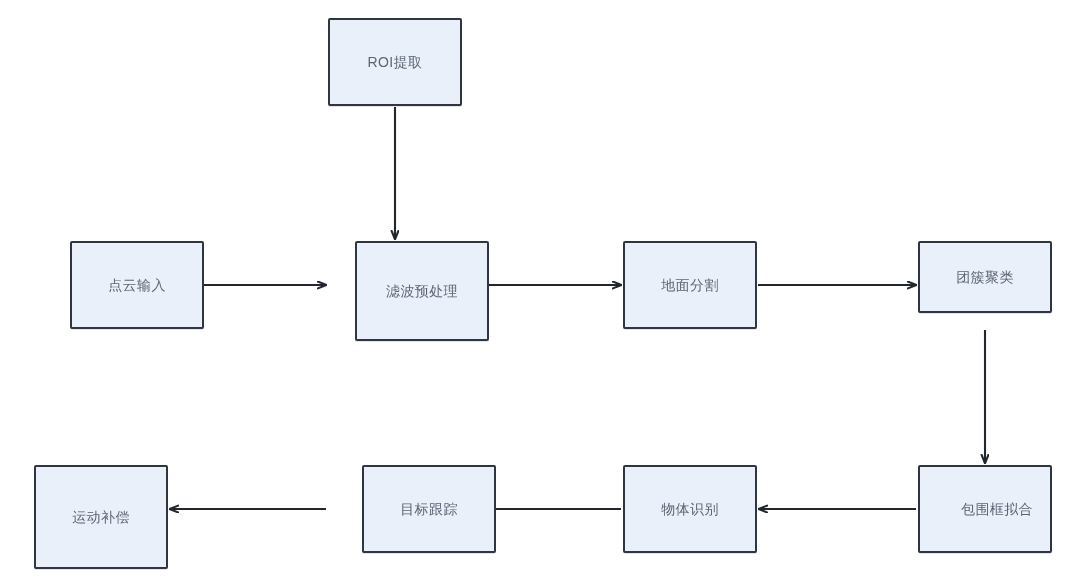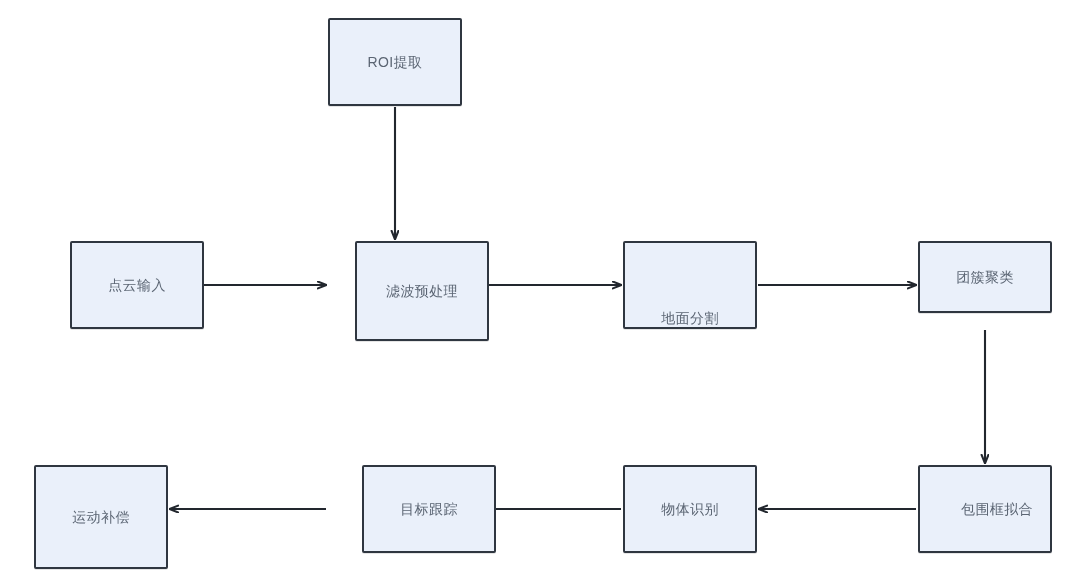--- a/index.html
+++ b/index.html
@@ -83,21 +83,21 @@
   </div>
 
   <div class="node" style="left:34px; top:241px; width:134px; height:88px;margin-left:36px;">
     <span class="node-label">点云输入</span>
   </div>
 
   <div class="node" style="left:328px; top:241px; width:134px; height:100px;margin-left:27px;">
     <span class="node-label">滤波预处理</span>
   </div>
 
-  <div class="node" style="left:623px; top:241px; width:134px; height:88px;align-items:flex-end;">
+  <div class="node" style="left:623px; top:241px; width:134px; height:88px;">
     <span class="node-label">地面分割</span>
   </div>
 
   <div class="node" style="left:918px; top:241px; width:134px; height:72px;">
     <span class="node-label">团簇聚类</span>
   </div>
 
   <div class="node" style="left:918px; top:465px; width:134px; height:88px;padding-left:24px;">
     <span class="node-label">包围框拟合</span>
   </div>

